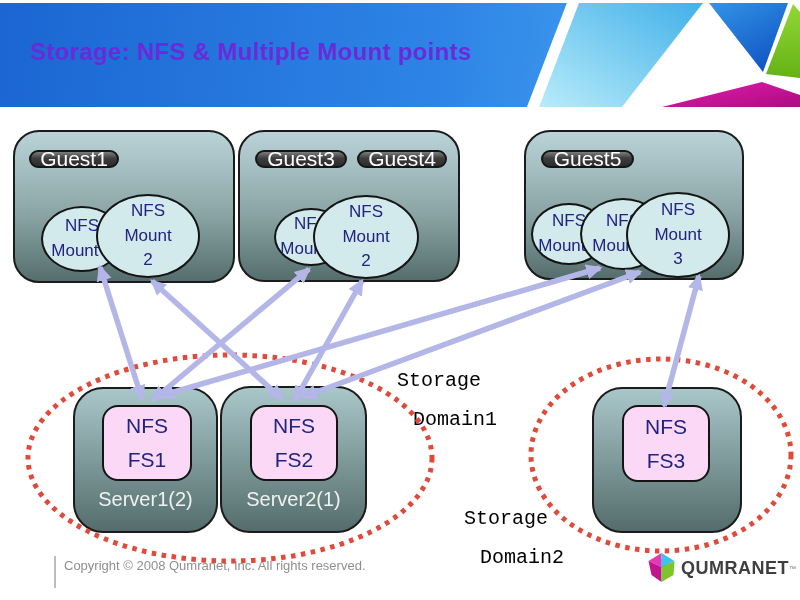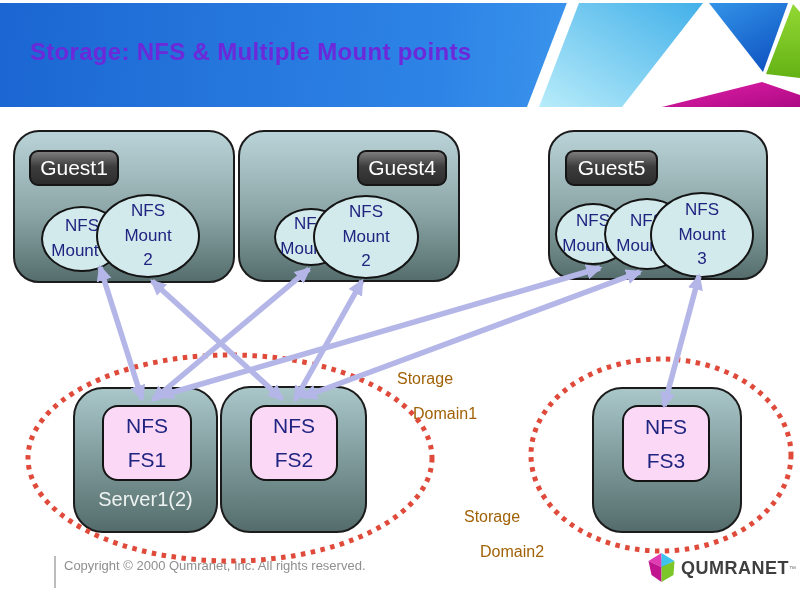--- a/index.html
+++ b/index.html
@@ -17,21 +17,21 @@
     position:absolute; left:30px; top:38px; color:#6d28d9;
     font-size:24px; font-weight:bold; letter-spacing:0.3px; white-space:nowrap;
   }
   .decor-svg { position:absolute; right:0; top:0; width:280px; height:114px; }
   
   .ggroup {
     position:absolute; border:2px solid #1b1b1b; border-radius:26px;
     background:linear-gradient(#bad3d8 0%, #8ba5a6 55%, #556e6d 100%);
   }
   .guest {
-    position:absolute; height:36px; border:2px solid #151515; border-radius:9px;
+    position:absolute; height:18px; border:2px solid #151515; border-radius:9px;
     background:linear-gradient(#7d7d7d 0%, #3d3d3d 45%, #2c2c2c 100%);
     color:#ffffff; font-size:21px; display:flex; align-items:center; justify-content:center;
     white-space:nowrap;
   }
   .mount {
     position:absolute; background:#d3eaed; border:2px solid #141414; border-radius:50%;
     color:#1f2480; font-size:17px; text-align:center;
     display:flex; flex-direction:column; align-items:center; justify-content:center;
   }
   .mount span { line-height:1.45; white-space:nowrap; }
@@ -44,21 +44,21 @@
     position:absolute; background:#fbd9f6; border:2px solid #141414; border-radius:16px;
     color:#1f2480; font-size:21px; text-align:center;
     display:flex; flex-direction:column; align-items:center; justify-content:center; gap:10px;
   }
   .fsbox span { white-space:nowrap; }
   .slabel {
     position:absolute; left:0; width:100%; text-align:center;
     color:#eef3f1; font-size:20px; white-space:nowrap;
   }
   
-  .domlabel { position:absolute; color:#a16207; font-size:16px; line-height:1.0; }
+  .domlabel { position:absolute; color:#000000; font-size:20px; line-height:1.0;font-family:Liberation Mono, monospace; }
   .domlabel span { display:block; white-space:nowrap; }
   .domlabel .l2 { margin-left:16px; margin-top:19px; }
   
   .overlay { position:absolute; left:0; top:0; width:800px; height:600px; pointer-events:none; }
   
   .foot-bar { position:absolute; left:54px; top:556px; width:2px; height:32px; background:#bcbcbc; }
   .copyright { position:absolute; left:64px; top:558px; color:#8f8f8f; font-size:13px; white-space:nowrap; }
   .logo { position:absolute; left:646px; top:551px; display:flex; align-items:center; }
   .logo-icon { width:31px; height:34px; margin-right:4px; }
   .brand { color:#3f3f3f; font-size:18px; font-weight:bold; letter-spacing:0.5px; }
@@ -104,33 +104,34 @@
       <span>Mount 1</span>
     </div>
     <div class="mount" style="left:81px;top:62px;width:104px;height:84px">
       <span>NFS</span>
       <span>Mount</span>
       <span>2</span>
     </div>
   </div>
 
   <div class="ggroup" style="left:238px;top:130px;width:222px;height:152px">
+    <div class="guest" style="left:15px;top:18px;width:92px">Guest3</div>
     <div class="guest" style="left:117px;top:18px;width:90px">Guest4</div>
     <div class="mount" style="left:34px;top:76px;width:74px;height:58px">
       <span>NFS</span>
       <span>Mount 1</span>
     </div>
     <div class="mount" style="left:73px;top:63px;width:106px;height:84px">
       <span>NFS</span>
       <span>Mount</span>
       <span>2</span>
     </div>
   </div>
 
-  <div class="ggroup" style="left:548px;top:130px;width:220px;height:150px">
+  <div class="ggroup" style="left:524px;top:130px;width:220px;height:150px">
     <div class="guest" style="left:15px;top:18px;width:93px">Guest5</div>
     <div class="mount" style="left:5px;top:71px;width:76px;height:62px">
       <span>NFS</span>
       <span>Mount 1</span>
     </div>
     <div class="mount" style="left:54px;top:66px;width:86px;height:72px">
       <span>NFS</span>
       <span>Mount 2</span>
     </div>
     <div class="mount" style="left:100px;top:60px;width:104px;height:86px">
@@ -154,30 +155,31 @@
       <span>NFS</span>
       <span>FS1</span>
     </div>
     <div class="slabel" style="top:99px">Server1(2)</div>
   </div>
   <div class="server" style="left:220px;top:386px;width:147px;height:147px">
     <div class="fsbox" style="left:28px;top:17px;width:88px;height:76px">
       <span>NFS</span>
       <span>FS2</span>
     </div>
+    <div class="slabel" style="top:100px">Server2(1)</div>
   </div>
   <div class="server" style="left:592px;top:387px;width:150px;height:146px">
     <div class="fsbox" style="left:28px;top:16px;width:88px;height:77px">
       <span>NFS</span>
       <span>FS3</span>
     </div>
   </div>
 
   <div class="foot-bar"></div>
-  <div class="copyright">Copyright © 2000 Qumranet, Inc. All rights reserved.</div>
+  <div class="copyright">Copyright © 2008 Qumranet, Inc. All rights reserved.</div>
   <div class="logo">
     <svg class="logo-icon" viewBox="0 0 30 34">
       <polygon points="15,8 23,12 15,17" fill="#2f6fd8"></polygon>
       <polygon points="2,10 15,2 15,16" fill="#e13bb4"></polygon>
       <polygon points="15,2 28,10 15,16" fill="#3ec3ee"></polygon>
       <polygon points="2,10 15,16 15,31 5,24" fill="#c0158f"></polygon>
       <polygon points="15,16 28,10 27,24 15,31" fill="#7cc62a"></polygon>
     </svg>
     <span class="brand">QUMRANET</span>
     <sup class="tm">™</sup>

